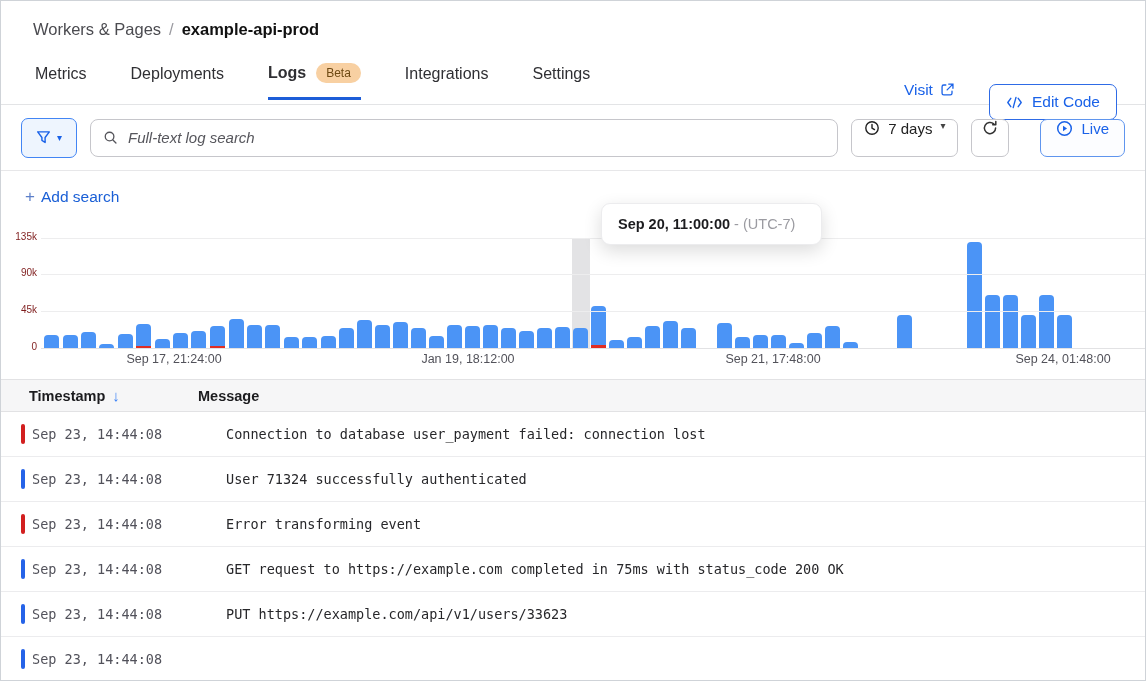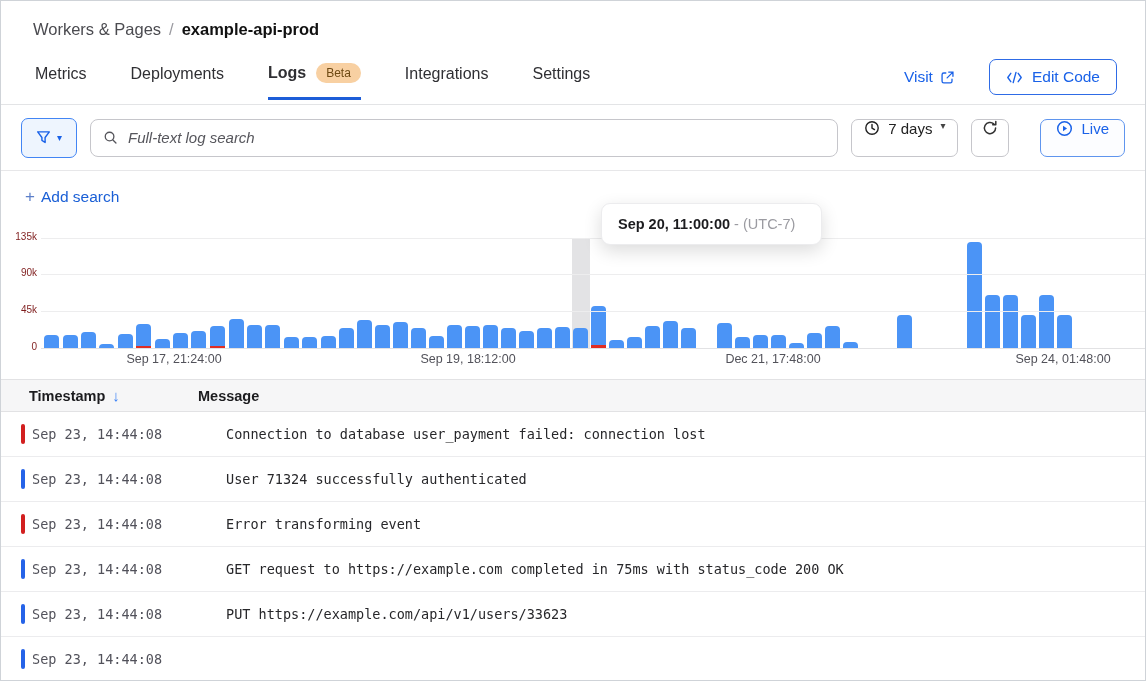--- a/index.html
+++ b/index.html
@@ -11,21 +11,21 @@
   .crumb{position:absolute;left:32px;top:19px;font-size:16.5px;color:#4b4b50;}
   .crumb .sep{color:#9a9aa0;margin:0 8px;}
   .crumb .cur{color:#111;font-weight:bold;}
   .tabs{position:absolute;left:34px;top:62px;display:flex;gap:44px;align-items:flex-end;}
   .tab{font-size:16px;color:#2f2f33;padding-bottom:14px;border-bottom:3px solid transparent;cursor:pointer;display:flex;align-items:center;gap:10px;}
   .tab.active{font-weight:bold;border-bottom-color:#1d5dd8;}
   .badge{font-size:12px;background:#f8d0a2;color:#6e4a14;border-radius:11px;padding:3px 10px;font-weight:normal;}
   .hdr-actions{position:absolute;right:28px;top:58px;display:flex;align-items:center;gap:34px;}
   .visit{display:flex;align-items:center;gap:7px;color:#1a62e8;font-size:15.5px;cursor:pointer;}
   .editcode{display:flex;align-items:center;gap:9px;color:#1a62e8;font-size:15.5px;border:1px solid #2e6be6;
-            border-radius:7px;padding:8px 16px;background:#fff;cursor:pointer;}
+            border-radius:7px;padding:8px 16px;background:#fff;cursor:pointer;margin-top:25px;}
 
   
   .fbar{position:absolute;left:0;top:104px;width:100%;height:66px;border-bottom:1px solid #e7e7e9;box-sizing:border-box;
         display:flex;align-items:center;padding:0 20px;gap:13px;}
   .filter-btn{width:54px;height:38px;border:1px solid #4285f4;background:#eef5fe;border-radius:7px;
               display:flex;align-items:center;justify-content:center;gap:6px;cursor:pointer;flex:none;}
   .search{flex:1;height:38px;border:1px solid #c6c6cb;border-radius:8px;display:flex;align-items:center;
           padding:0 12px;gap:8px;box-sizing:border-box;background:#fff;}
   .search input{border:none;outline:none;flex:1;font-size:15px;font-family:"Liberation Sans",sans-serif;color:#333;background:transparent;font-style:italic;}
   .search input::placeholder{color:#56565c;opacity:1;}
@@ -337,22 +337,22 @@
       </div>
   <div class="gridline" style="top: 15px;"></div>
       <div class="ylab" style="top: 8px;">135k</div>
       <div class="gridline" style="top: 51px;"></div>
       <div class="ylab" style="top: 44px;">90k</div>
       <div class="gridline" style="top: 88px;"></div>
       <div class="ylab" style="top: 81px;">45k</div>
       <div class="gridline base" style="top: 125px;"></div>
       <div class="ylab" style="top: 118px;">0</div>
       <div class="xlab" style="left: 103px;">Sep 17, 21:24:00</div>
-      <div class="xlab" style="left: 397px;">Sep 19, 18:12:00</div>
-      <div class="xlab" style="left: 702px;">Dec 21, 17:48:00</div>
+      <div class="xlab" style="left: 397px;">Jan 19, 18:12:00</div>
+      <div class="xlab" style="left: 702px;">Sep 21, 17:48:00</div>
       <div class="xlab" style="left: 992px;">Sep 24, 01:48:00</div>
     </div>
 
   <div class="tooltip">
     <div class="tt-title">
       <span>Sep 20, 11:00:00</span>
       <span class="tz"> <span>-</span>
       <span>(UTC-7)</span></span>
     </div>
   </div>

